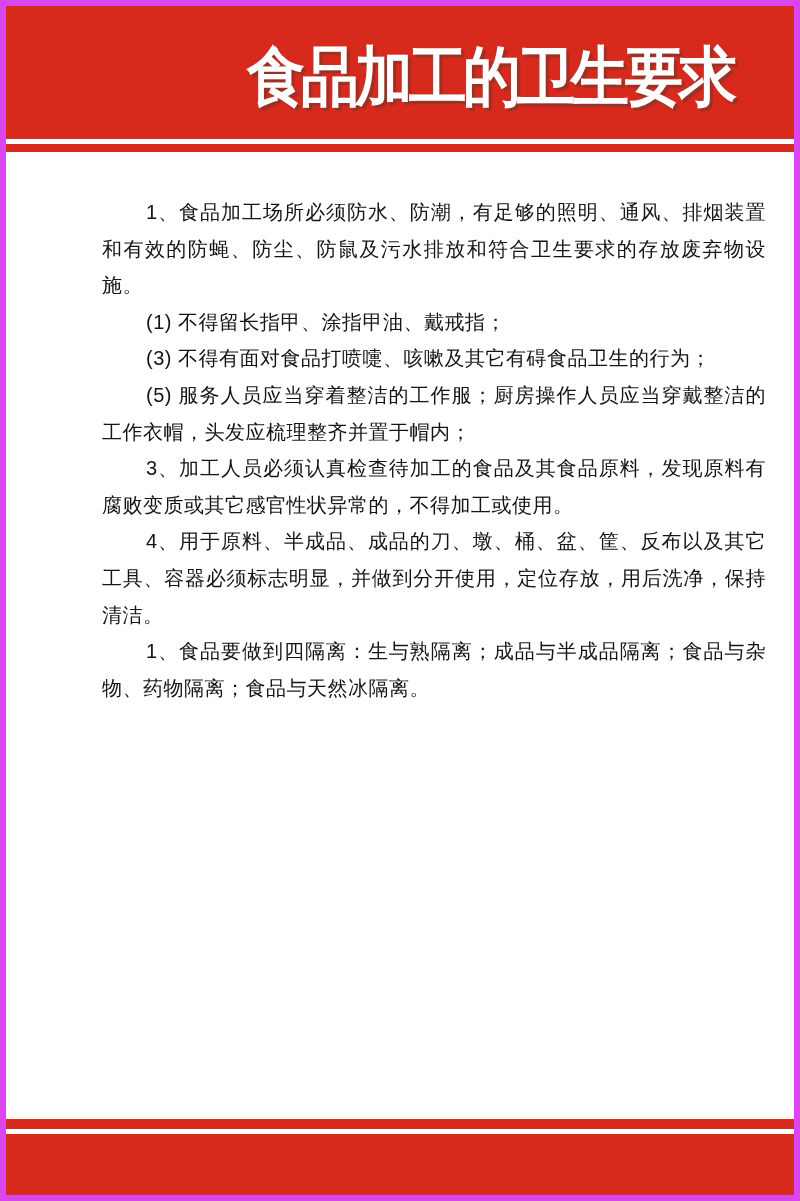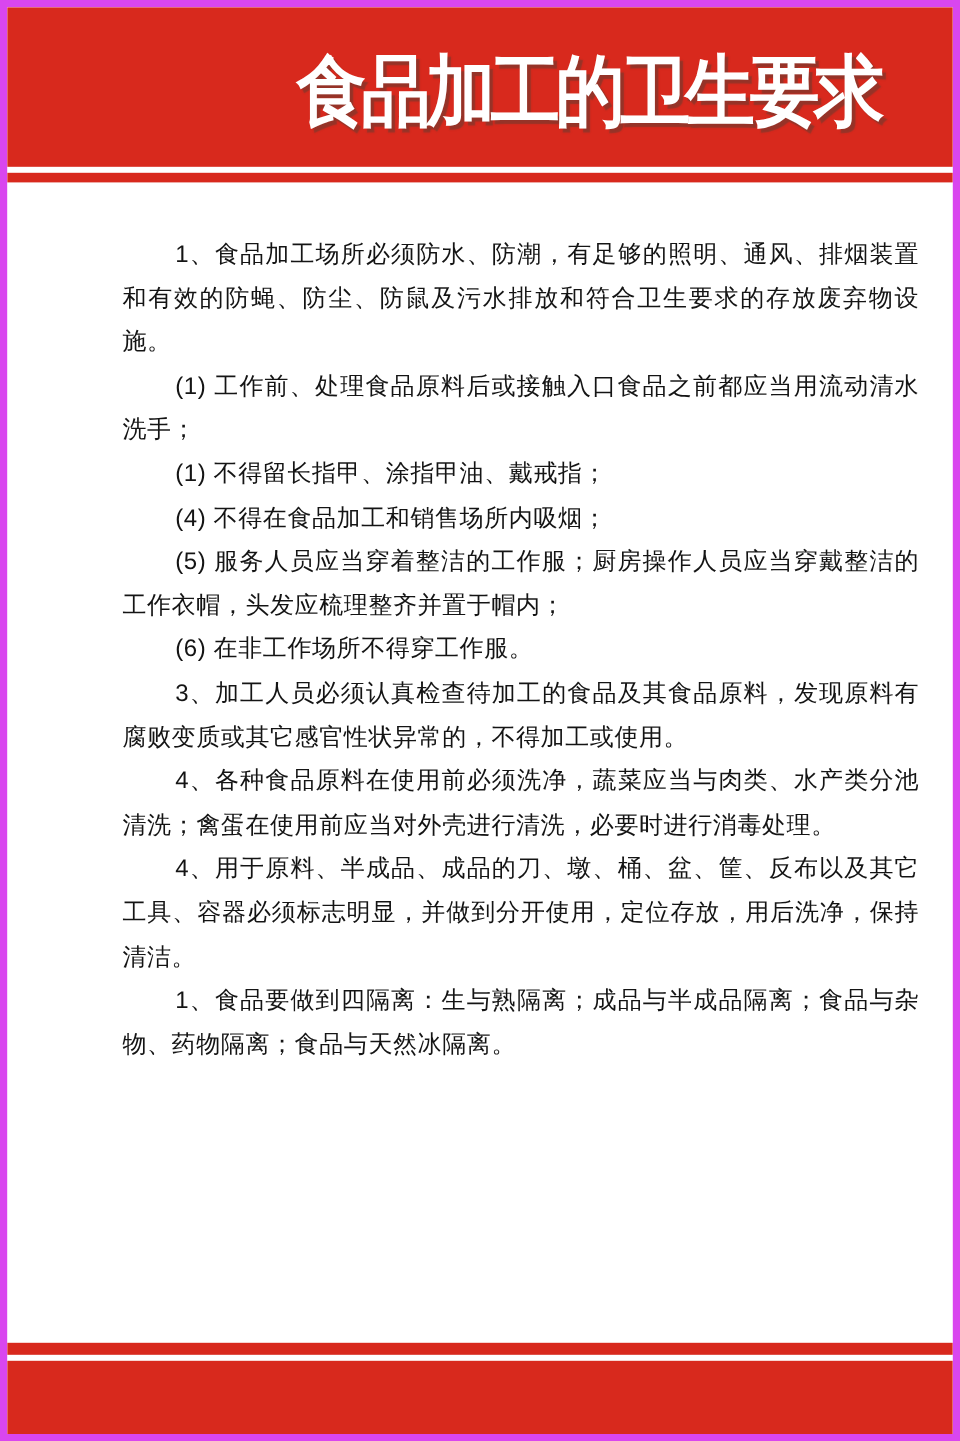--- a/index.html
+++ b/index.html
@@ -84,27 +84,24 @@
 <div class="canvas">
 
   <div class="header-band">
     <h1 class="poster-title">食品加工的卫生要求</h1>
   </div>
 
   <div class="header-stripe"></div>
 
   <div class="content">
     <p>1、食品加工场所必须防水、防潮，有足够的照明、通风、排烟装置和有效的防蝇、防尘、防鼠及污水排放和符合卫生要求的存放废弃物设施。</p>
-    <p>(1) 工作前、处理食品原料后或接触入口食品之前都应当用流动清水洗手；</p>
     <p>(1) 不得留长指甲、涂指甲油、戴戒指；</p>
-    <p>(4) 不得在食品加工和销售场所内吸烟；</p>
+    <p>(3) 不得有面对食品打喷嚏、咳嗽及其它有碍食品卫生的行为；</p>
     <p>(5) 服务人员应当穿着整洁的工作服；厨房操作人员应当穿戴整洁的工作衣帽，头发应梳理整齐并置于帽内；</p>
-    <p>(6) 在非工作场所不得穿工作服。</p>
     <p>3、加工人员必须认真检查待加工的食品及其食品原料，发现原料有腐败变质或其它感官性状异常的，不得加工或使用。</p>
-    <p>4、各种食品原料在使用前必须洗净，蔬菜应当与肉类、水产类分池清洗；禽蛋在使用前应当对外壳进行清洗，必要时进行消毒处理。</p>
     <p>4、用于原料、半成品、成品的刀、墩、桶、盆、筐、反布以及其它工具、容器必须标志明显，并做到分开使用，定位存放，用后洗净，保持清洁。</p>
     <p>1、食品要做到四隔离：生与熟隔离；成品与半成品隔离；食品与杂物、药物隔离；食品与天然冰隔离。</p>
   </div>
 
   <div class="footer-stripe"></div>
   <div class="footer-band"></div>
 
 </div>
 
 </body></html>

